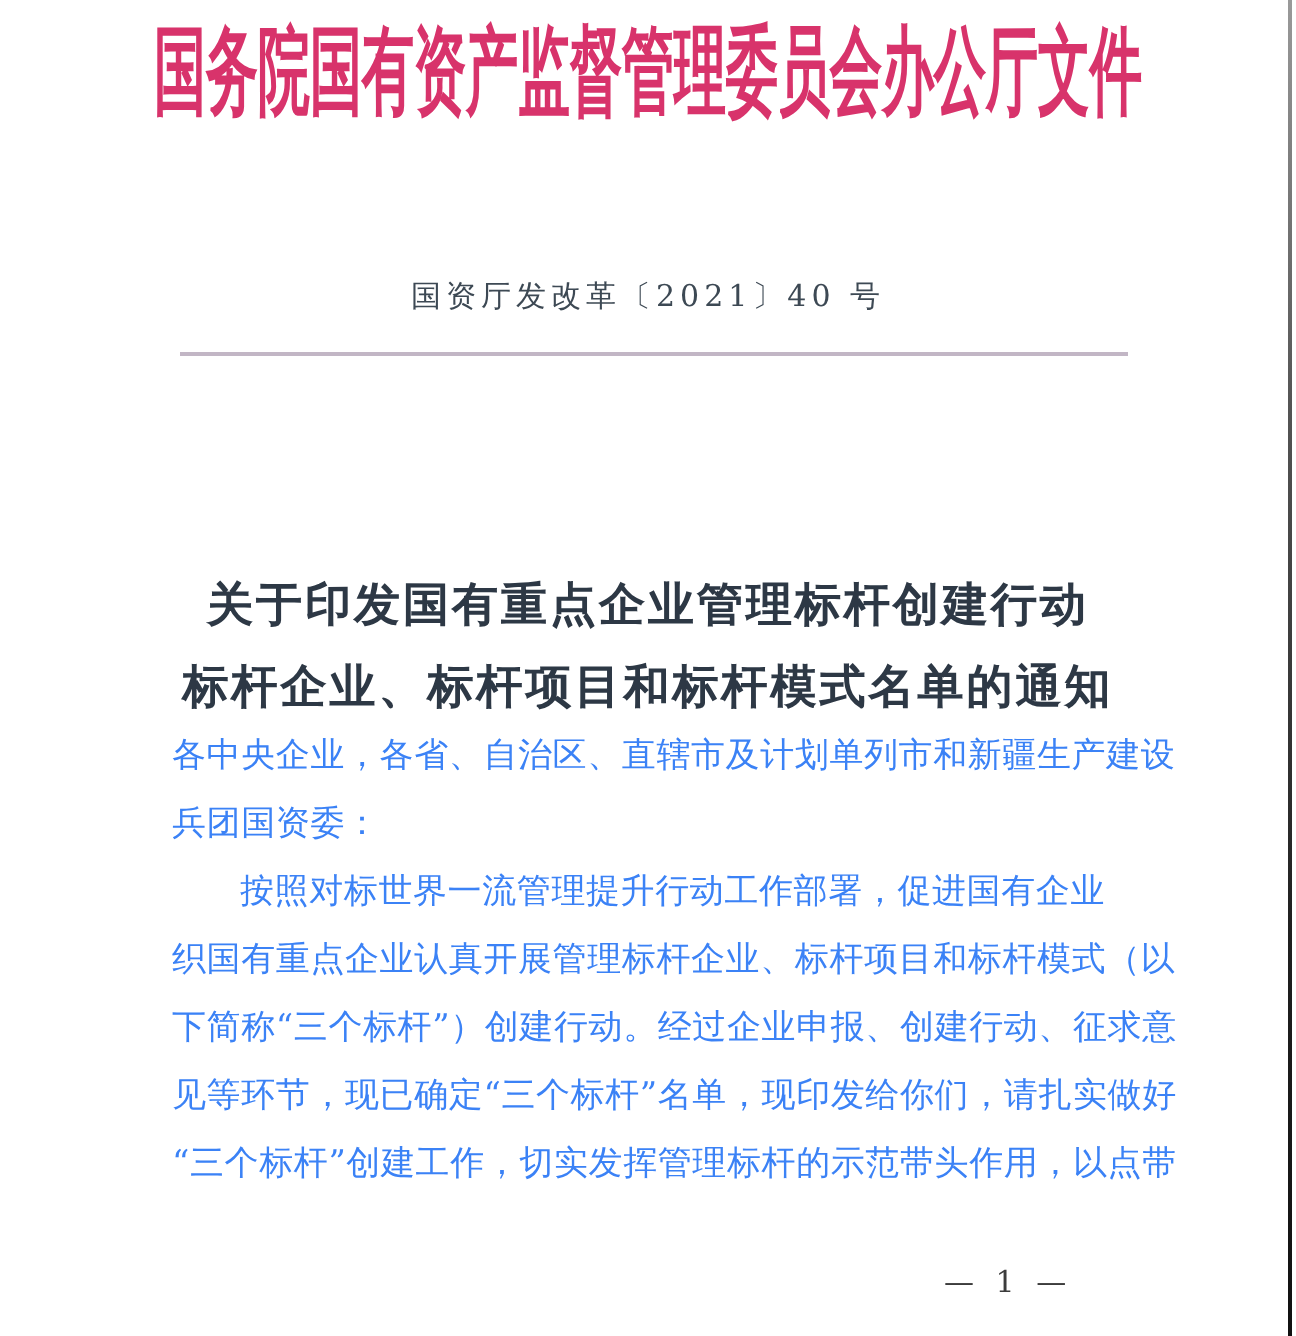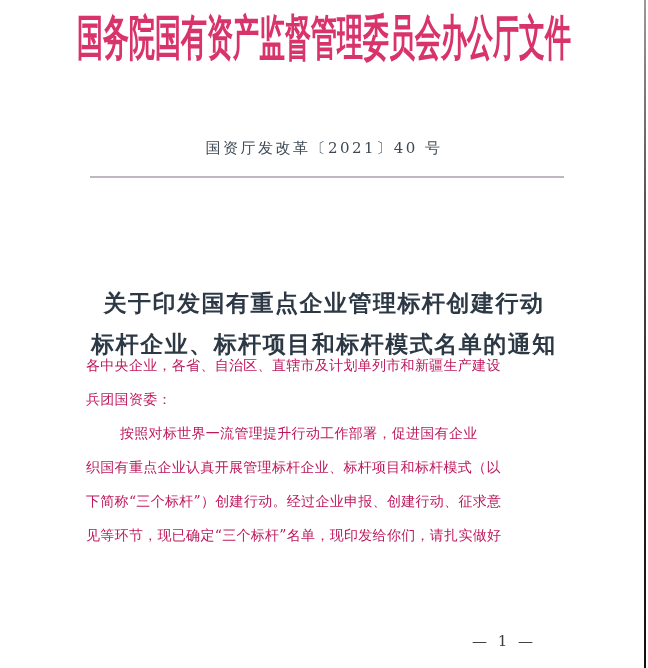--- a/index.html
+++ b/index.html
@@ -71,27 +71,27 @@
     text-align: center;
     font-weight: bold;
     font-size: 23px;
     line-height: 41px;
     letter-spacing: 1.5px;
     color: #2d3845;
     margin-top: 20px;
   }
   .body-text {
     position: absolute;
-    top: 348px;
+    top: 361px;
     left: 86px;
     width: 505px;
-    font-size: 14px;
+    font-size: 17px;
     line-height: 34px;
     letter-spacing: 0.3px;
-    color: #be185d;
+    color: #3b82f6;
   }
   .body-text .line { white-space: nowrap; }
   .body-text .indent { padding-left: 34px; }
   .page-number {
     position: absolute;
     top: 632px;
     left: 472px;
     font-size: 15px;
     letter-spacing: 3px;
     color: #3c3c3c;
@@ -116,19 +116,20 @@
     <div>标杆企业、标杆项目和标杆模式名单的通知</div>
   </div>
 
   <div class="body-text">
     <div class="line">各中央企业，各省、自治区、直辖市及计划单列市和新疆生产建设</div>
     <div class="line">兵团国资委：</div>
     <div class="line indent">按照对标世界一流管理提升行动工作部署，促进国有企业</div>
     <div class="line">织国有重点企业认真开展管理标杆企业、标杆项目和标杆模式（以</div>
     <div class="line">下简称“三个标杆”）创建行动。经过企业申报、创建行动、征求意</div>
     <div class="line">见等环节，现已确定“三个标杆”名单，现印发给你们，请扎实做好</div>
+    <div class="line">“三个标杆”创建工作，切实发挥管理标杆的示范带头作用，以点带</div>
   </div>
 
   <div class="page-number">— 1 —</div>
 
   <div class="scan-edge"></div>
 
 </div>
 
 </body></html>

